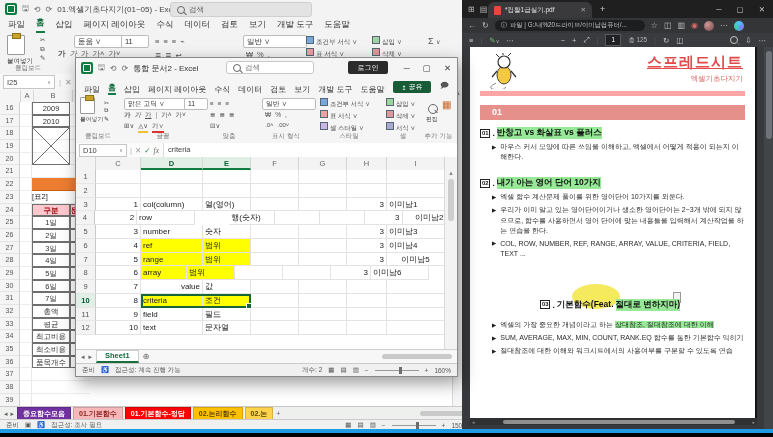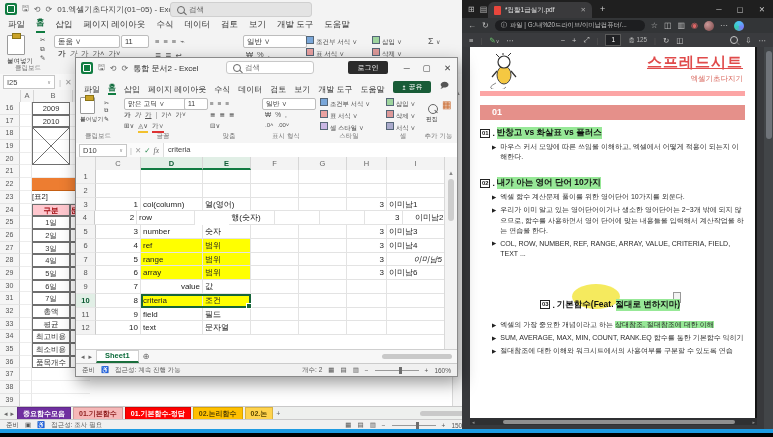--- a/index.html
+++ b/index.html
@@ -182,21 +182,21 @@
       <div class="abs" style="left:7px;top:2px">
         <div class="paste-ico"></div>
         <div style="font-size:6.5px;color:#444;margin-top:2px">붙여넣기</div>
       </div>
       <div class="abs vstack" style="left:40px;top:3px">
         <span>✂</span>
         <span>⧉</span>
         <span>✎</span>
       </div>
       <div class="abs grp-label" style="left:2px;top:31px;width:52px">클립보드</div>
-      <div class="abs rbox" style="left:54px;top:2px;width:58px"><span>돋움</span> ∨</div>
+      <div class="abs rbox" style="left:74px;top:2px;width:58px"><span>돋움</span> ∨</div>
       <div class="abs rbox" style="left:121px;top:2px;width:20px"><span>11</span></div>
       <div class="abs glyphrow" style="left:58px;top:16px">
         <b>가</b>
           <i>가</i>
           <u>가</u>
           <span>가˄</span>
           <span>가˅</span>
       </div>
       <div class="abs glyphrow" style="left:155px;top:4px">
         <span>≡</span>
@@ -614,26 +614,26 @@
           <span class="incell" style="width: 58px; text-align: left;">이미남4</span>
         </div>
         <div class="inrow">
           <span class="rh">7</span>
           <span class="incell" style="width: 45px; text-align: right;">5</span>
           <span class="incell yellow" style="width: 62px; text-align: left;">range</span>
           <span class="incell yellow" style="width: 48px; text-align: left;">범위</span>
           <span class="incell" style="width: 48px; text-align: left;"></span>
           <span class="incell" style="width: 48px; text-align: left;"></span>
           <span class="incell" style="width: 40px; text-align: right;">3</span>
-          <span class="incell" style="width: 58px; text-align: right; font-style: italic;">이미남5</span>
+          <span class="incell" style="width: 58px; text-align: center;">이미남5</span>
         </div>
         <div class="inrow">
           <span class="rh">8</span>
           <span class="incell" style="width: 45px; text-align: right;">6</span>
-          <span class="incell yellow" style="width: 62px; text-align: left;">array</span>
+          <span class="incell yellow" style="width: 46px; text-align: left;">array</span>
           <span class="incell yellow" style="width: 48px; text-align: left;">범위</span>
           <span class="incell" style="width: 48px; text-align: left;"></span>
           <span class="incell" style="width: 48px; text-align: left;"></span>
           <span class="incell" style="width: 40px; text-align: right;">3</span>
           <span class="incell" style="width: 58px; text-align: left;">이미남6</span>
         </div>
         <div class="inrow">
           <span class="rh">9</span>
           <span class="incell" style="width: 45px; text-align: right;">7</span>
           <span class="incell" style="width: 62px; text-align: right;">value</span>

